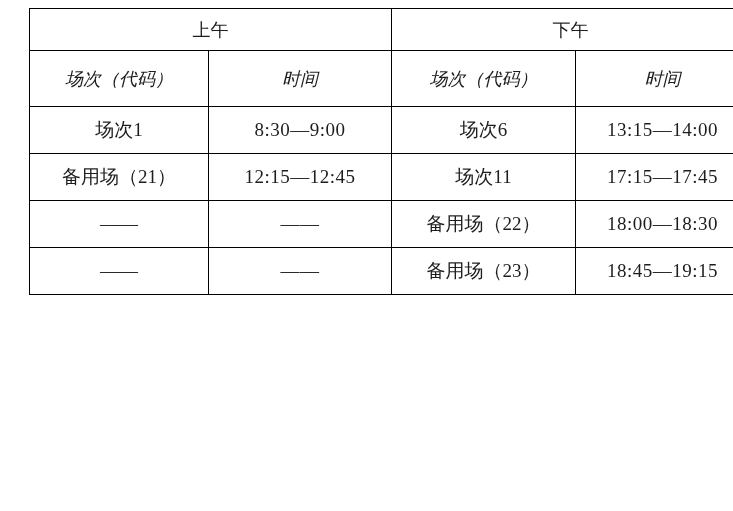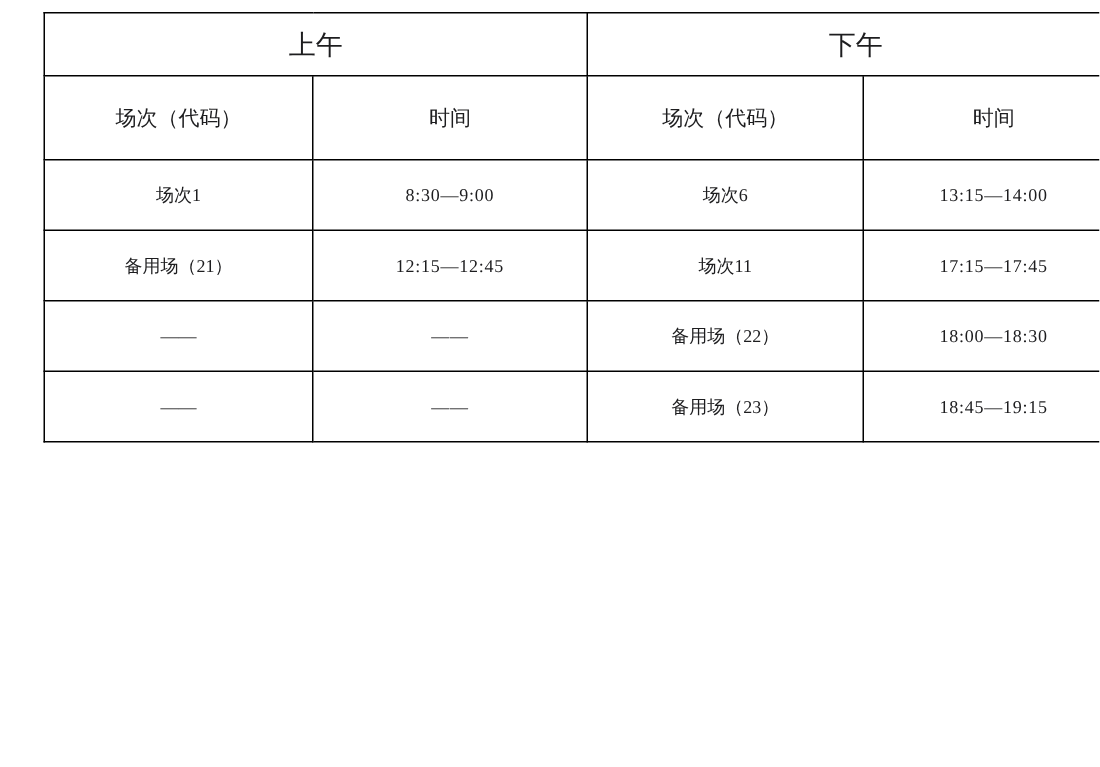--- a/index.html
+++ b/index.html
@@ -22,32 +22,33 @@
     border-collapse: collapse;
     table-layout: fixed;
     width: 720px;
     margin-left: 13px;
   }
   table.schedule td {
     border: 1.5px solid #000000;
     text-align: center;
     vertical-align: middle;
     color: #1d1d1f;
-    font-size: 12px;
+    font-size: 19px;
     padding: 0;
     overflow: hidden;
     white-space: nowrap;
   }
   tr.group-header td {
     height: 41px;
     font-size: 18px;
   }
   tr.col-header td {
     height: 55px;
-    font-size: 14px;
+    font-size: 18px;
+    font-style: italic;
   }
   tr.data-row td {
     height: 46px;
   }
   td.time-cell {
     font-size: 19px;
     letter-spacing: 0.5px;
   }
 </style>
 </head>

